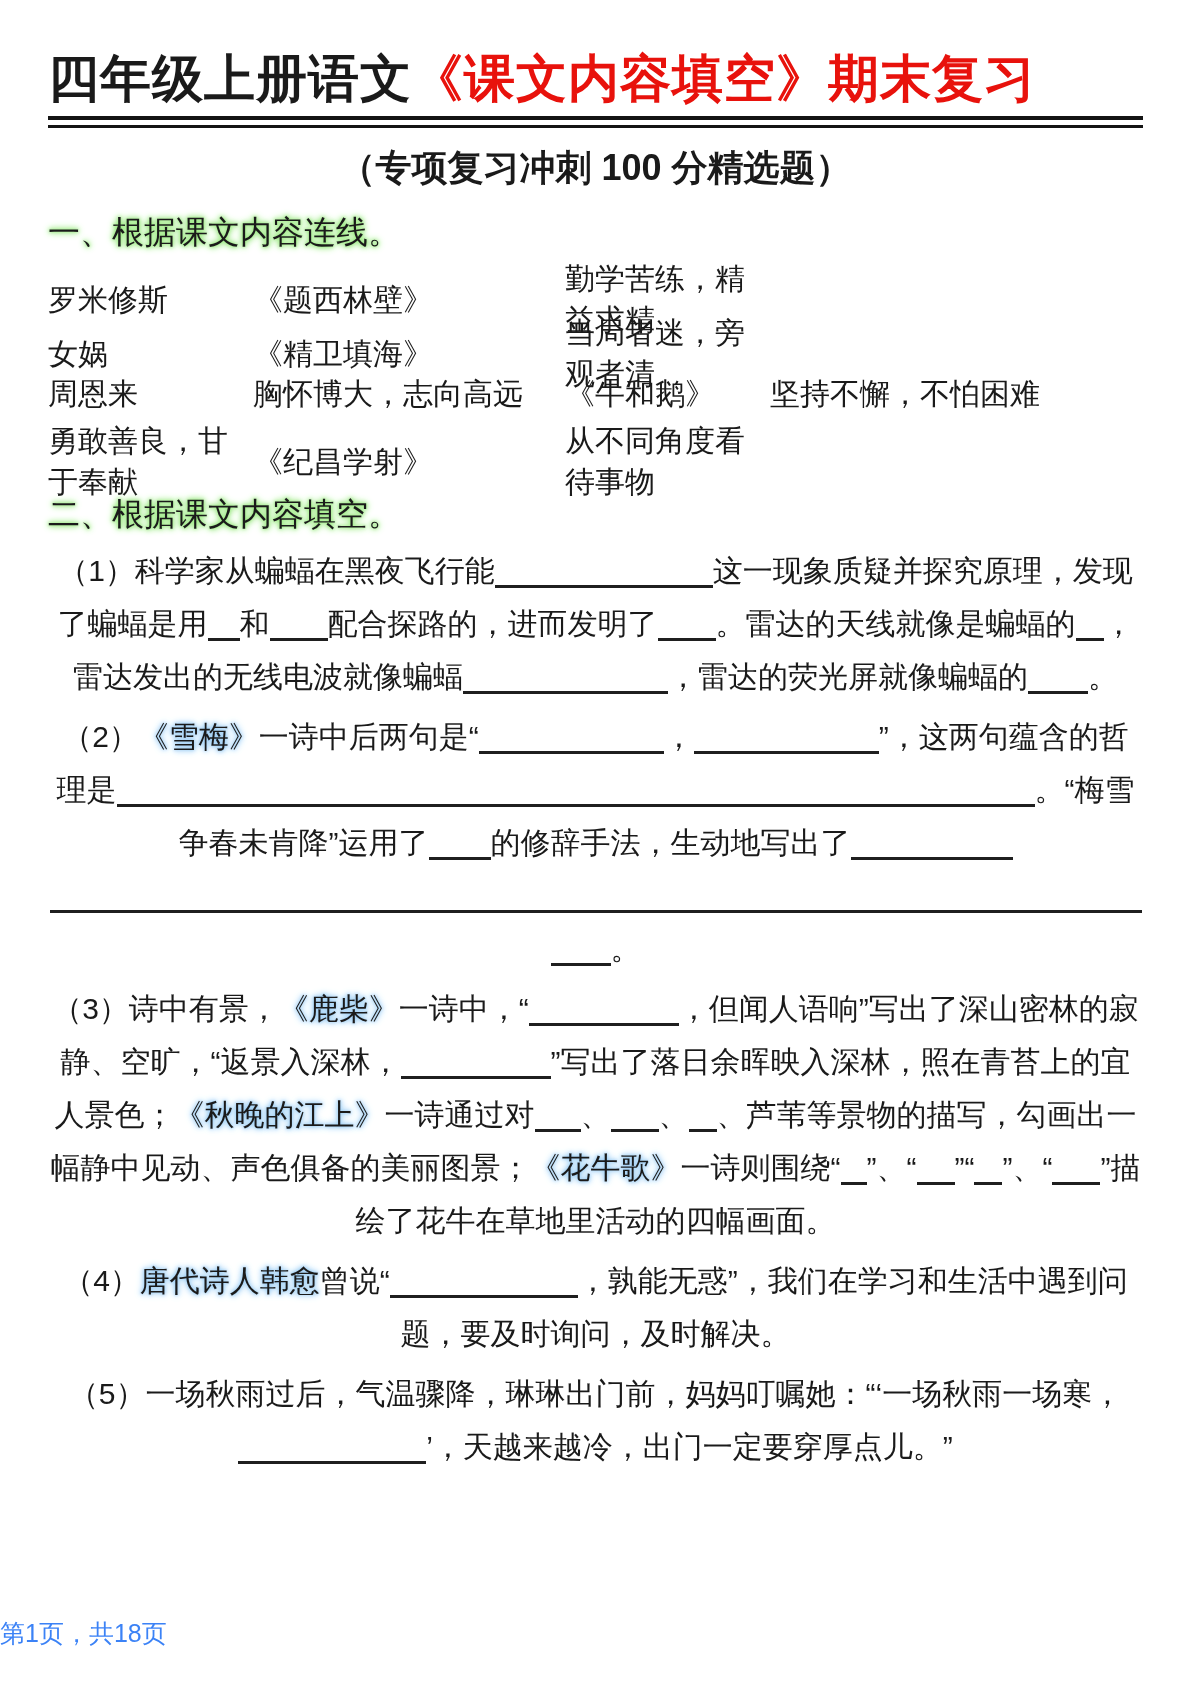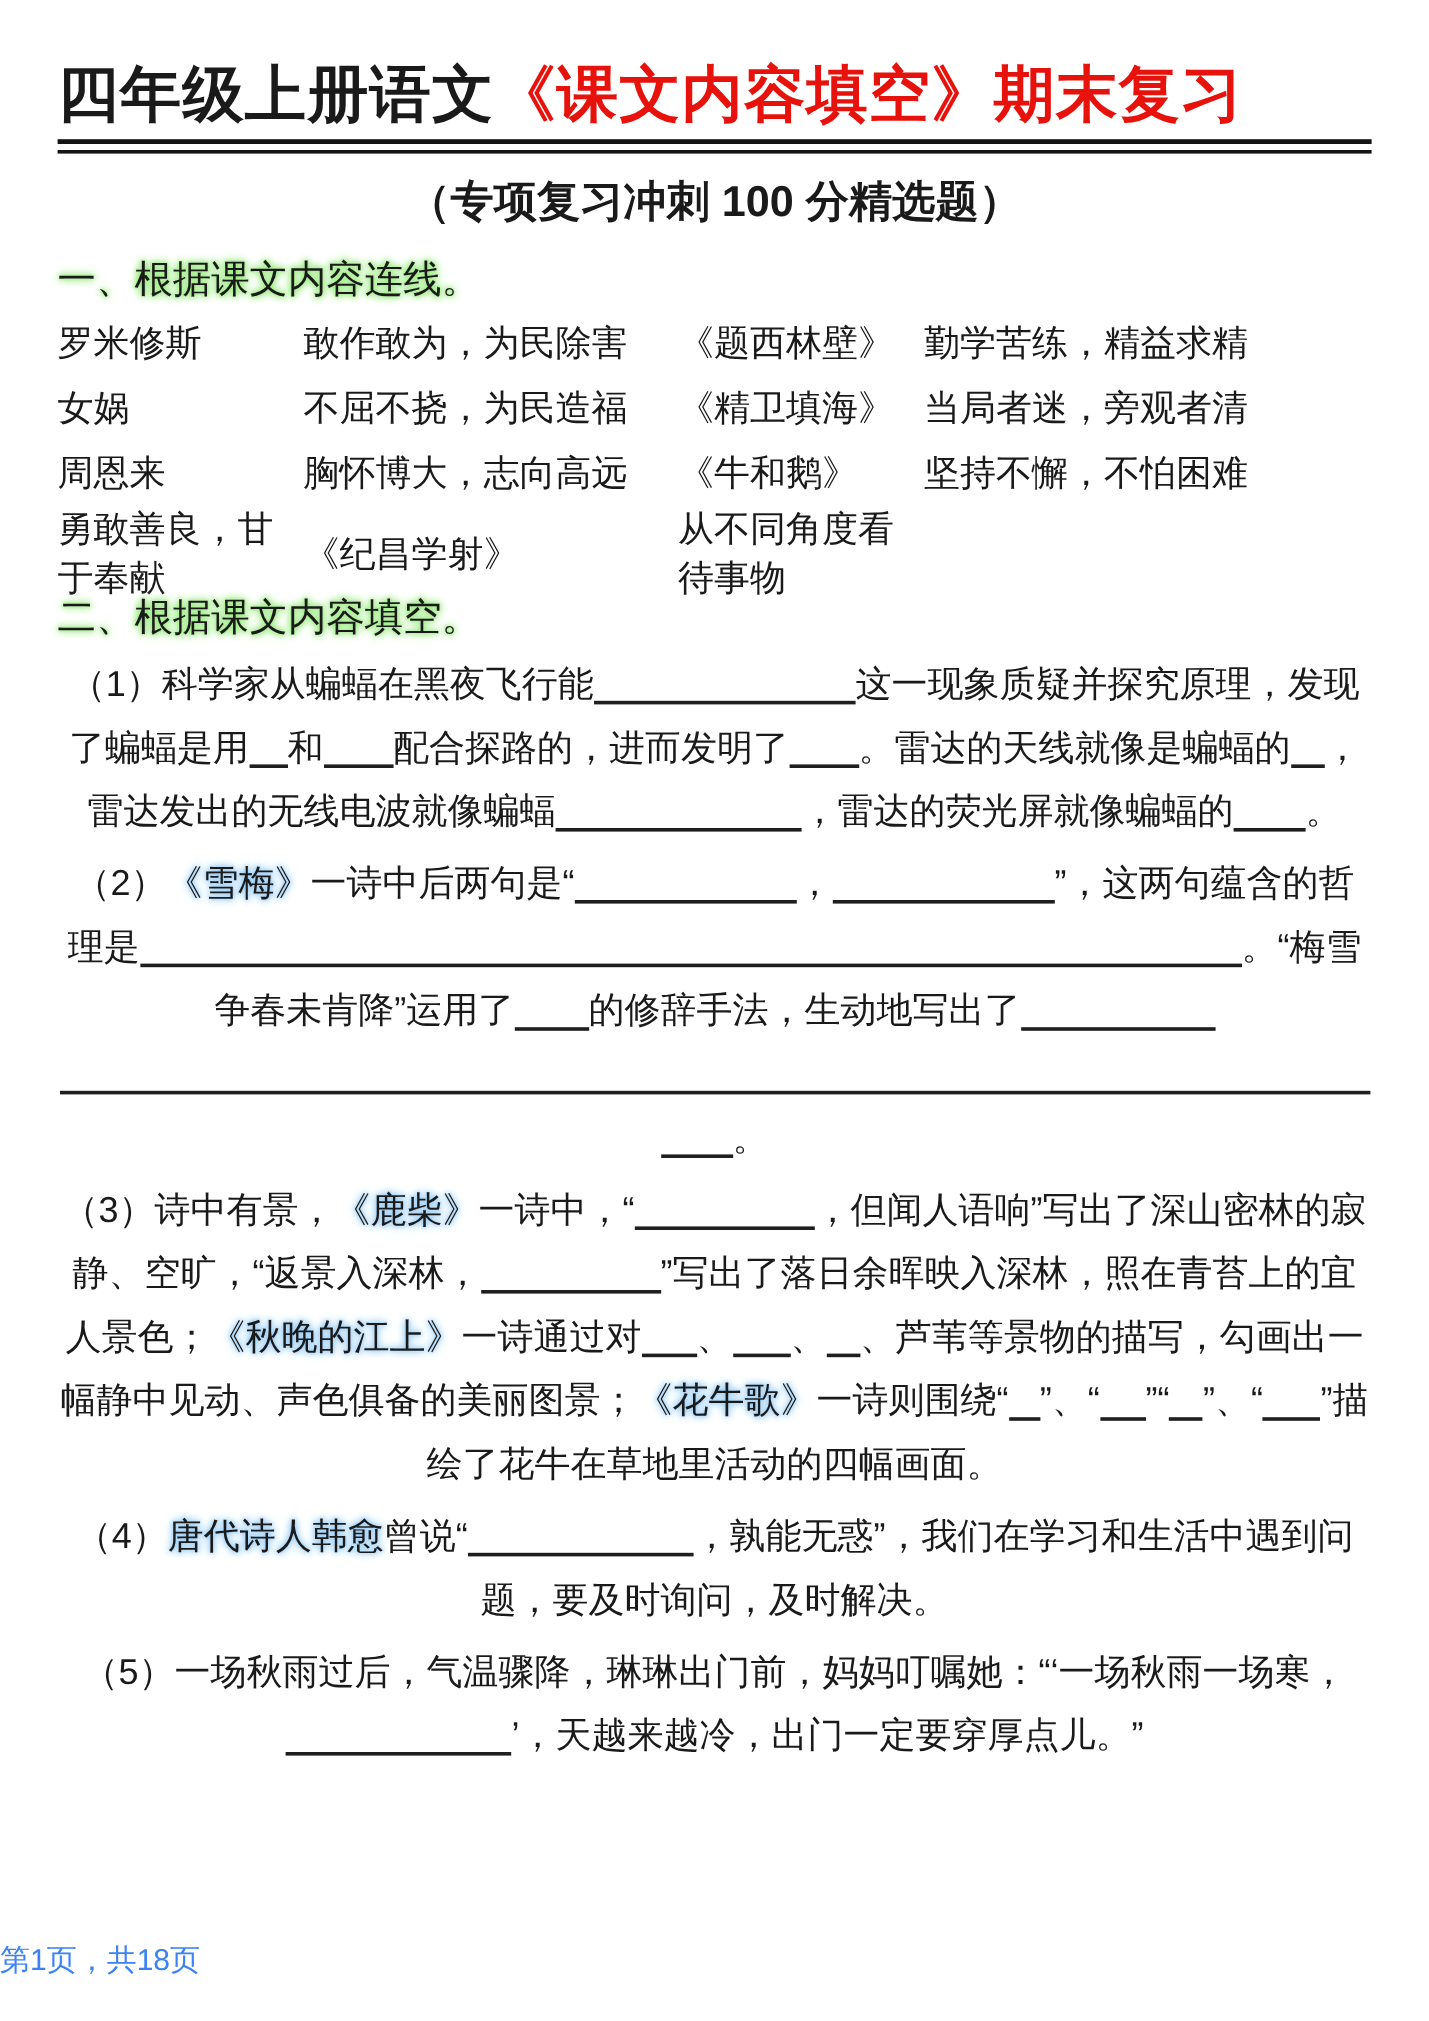--- a/index.html
+++ b/index.html
@@ -97,27 +97,25 @@
 
   <div class="subtitle">（专项复习冲刺 100 分精选题）</div>
 
   <div class="sec">
     <span class="hl-green">一、根据课文内容连线。</span>
   </div>
 
   <div class="match">
     <div class="mrow">
       <span>罗米修斯</span>
-      <span>敢作敢为，为民除害</span>
       <span>《题西林壁》</span>
       <span>勤学苦练，精益求精</span>
     </div>
     <div class="mrow">
       <span>女娲</span>
-      <span>不屈不挠，为民造福</span>
       <span>《精卫填海》</span>
       <span>当局者迷，旁观者清</span>
     </div>
     <div class="mrow">
       <span>周恩来</span>
       <span>胸怀博大，志向高远</span>
       <span>《牛和鹅》</span>
       <span>坚持不懈，不怕困难</span>
     </div>
     <div class="mrow">

